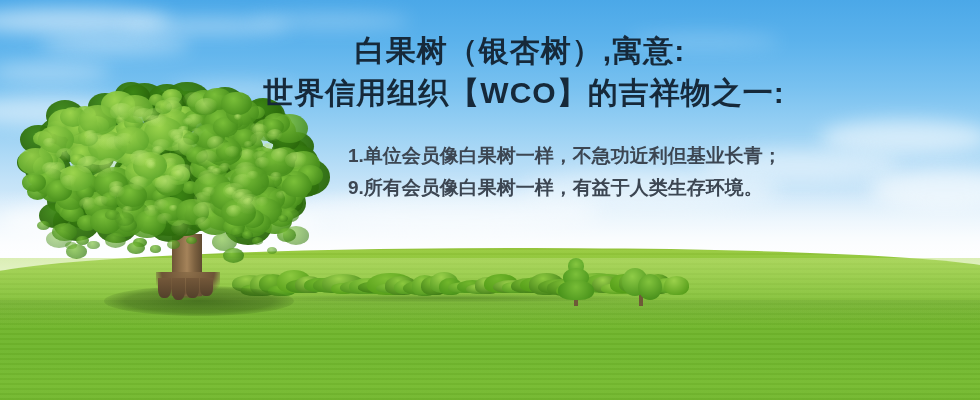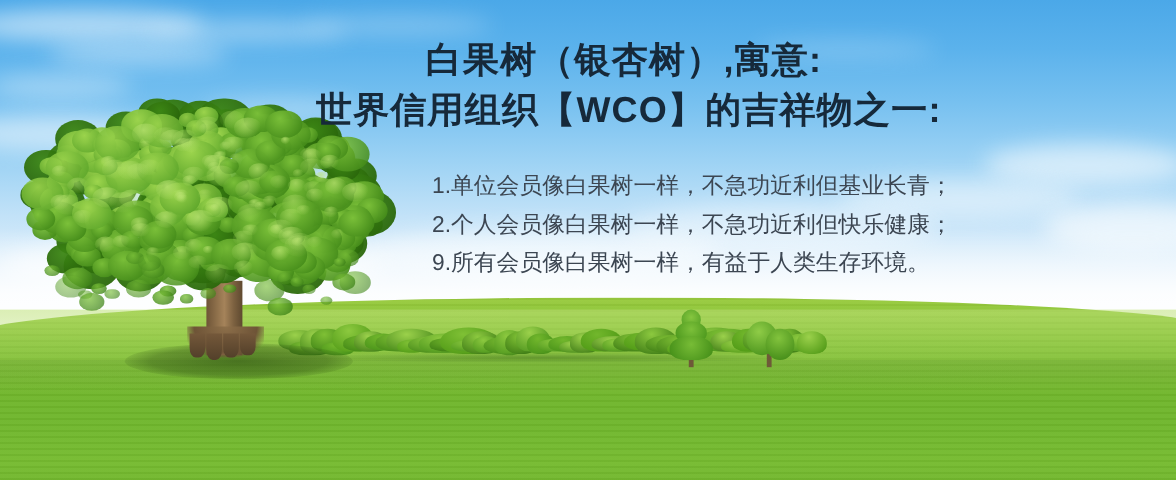--- a/index.html
+++ b/index.html
@@ -117,22 +117,23 @@
     font-weight:bold;
     font-size:30px;
     line-height:42px;
     letter-spacing:1px;
     white-space:nowrap;
   }
   .h-line.l1{padding-left:68px;}
   .h-line.l2{padding-left:60px;}
 
   .bullets{
-    position:absolute;left:360px;top:140px;width:560px;
+    position:absolute;left:348px;top:140px;width:560px;
     z-index:20;
+    font-weight:bold;
   }
   .b-line{
     color:#3C4652;
     font-size:19px;
     line-height:32px;
     white-space:nowrap;
   }
 </style>
 </head>
 <body>
@@ -678,17 +679,16 @@
       </div>
   </div>
 
   <div class="headings">
     <div class="h-line l2">白果树（银杏树）,寓意:</div>
     <div class="h-line l1">世界信用组织【WCO】的吉祥物之一:</div>
   </div>
 
   <div class="bullets">
     <div class="b-line">1.单位会员像白果树一样，不急功近利但基业长青；</div>
-    <div class="b-line">2.个人会员像白果树一样，不急功近利但快乐健康；</div>
     <div class="b-line">9.所有会员像白果树一样，有益于人类生存环境。</div>
   </div>
 
 </div>
 
 </body></html>

